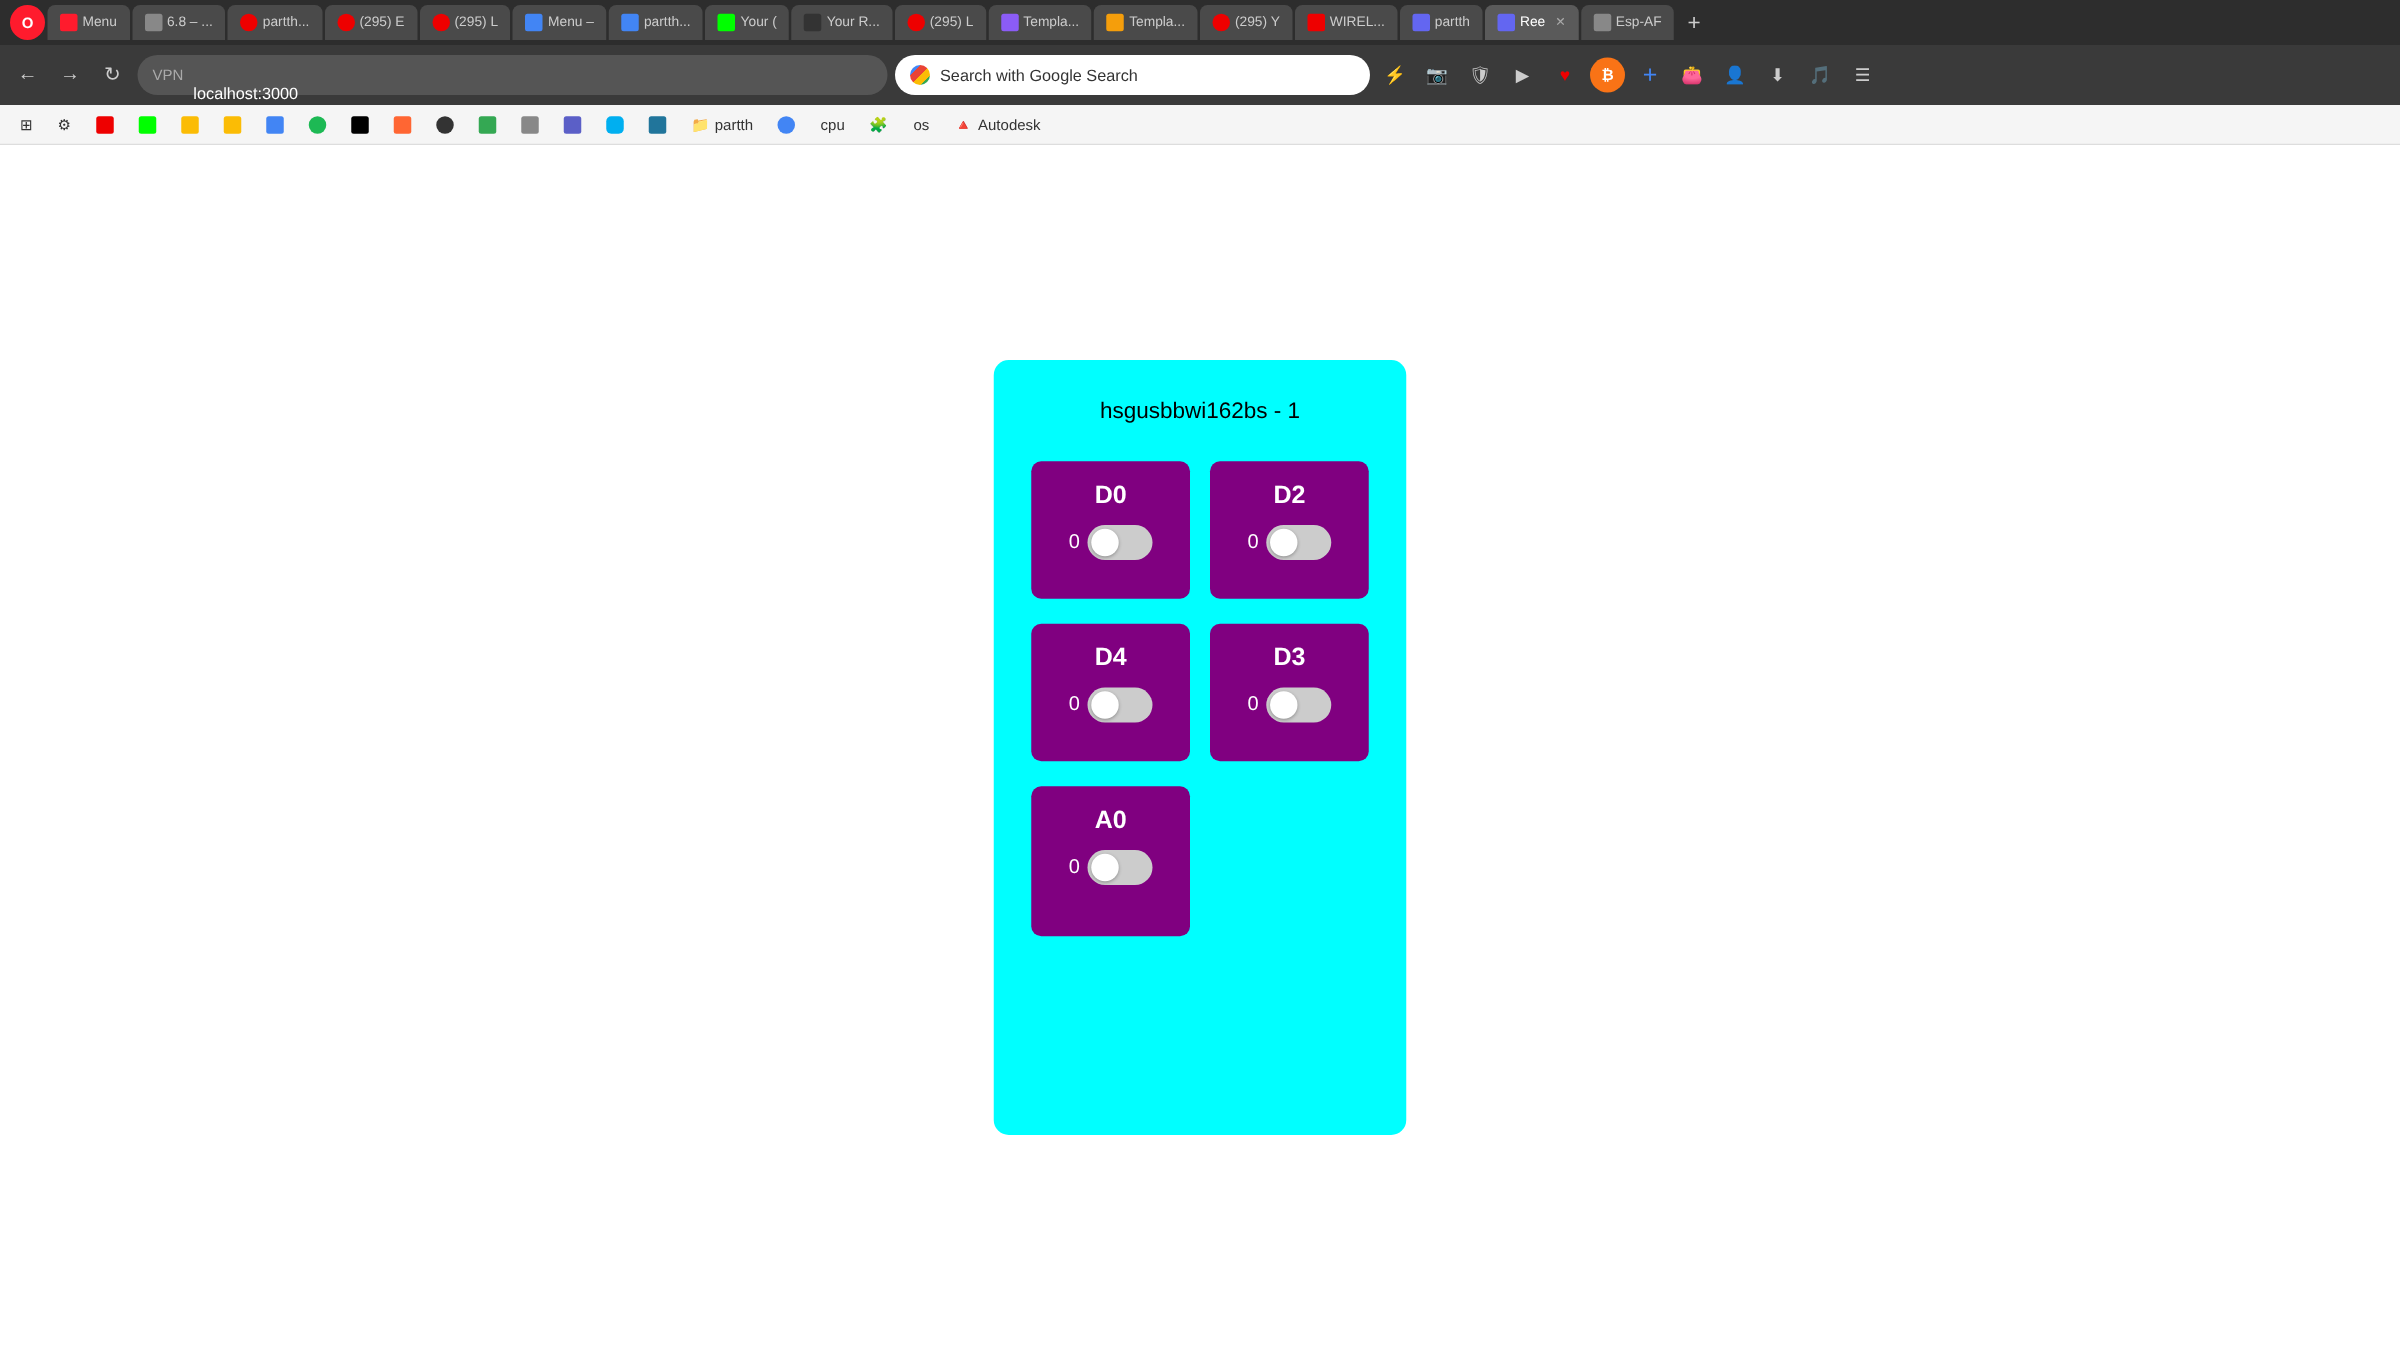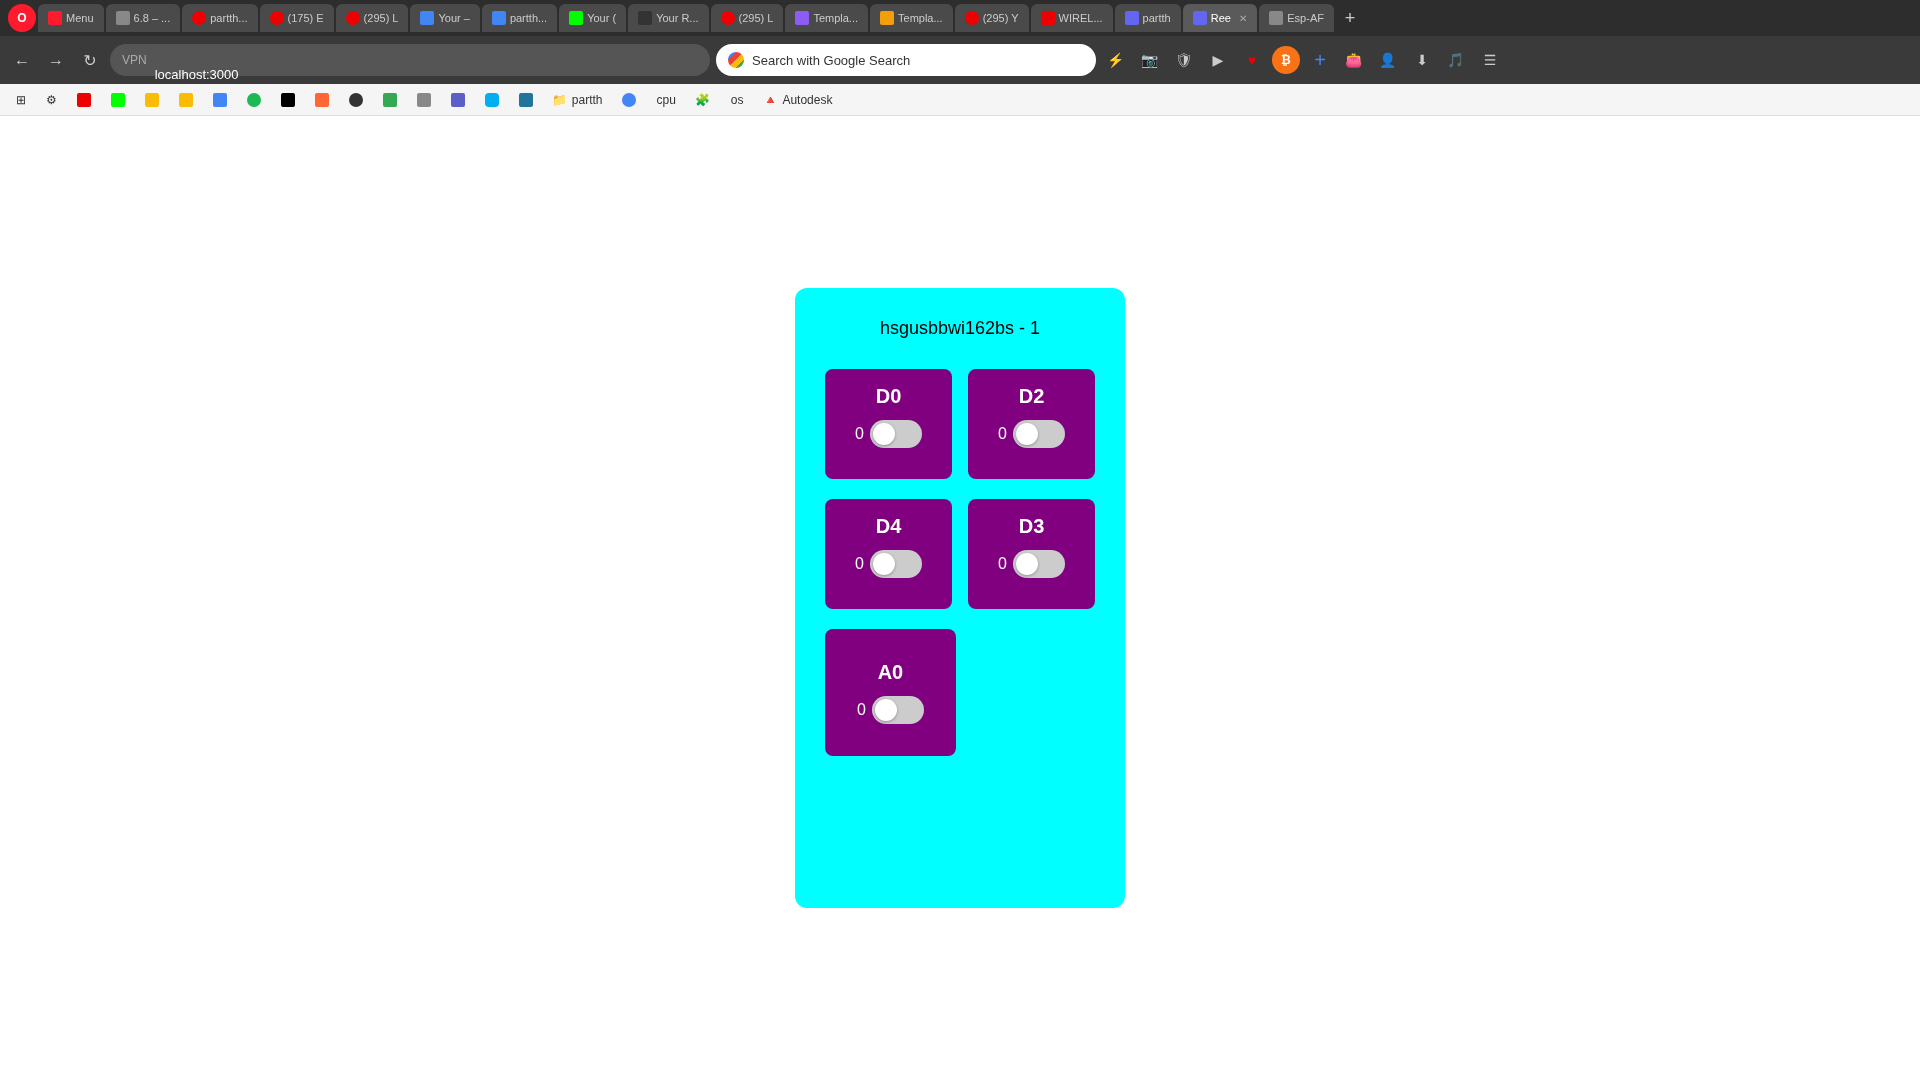--- a/index.html
+++ b/index.html
@@ -311,21 +311,21 @@
     .single-card-row {
       display: grid;
       grid-template-columns: 1fr 1fr;
       gap: 16px;
       width: 100%;
     }
 
     .device-card-single {
       background: #800080;
       border-radius: 8px;
-      padding: 32px;
+      padding: 16px;
       display: flex;
       flex-direction: column;
       align-items: center;
       gap: 12px;
       min-height: 120px;
     }
   </style>
 </head>
 <body>
 
@@ -341,29 +341,29 @@
     <div class="tab">
       <span class="tab-favicon" style="background:#888;"></span>
       <span>6.8 – ...</span>
     </div>
     <div class="tab">
       <span class="tab-favicon" style="background:#e00;border-radius:50%;"></span>
       <span>partth...</span>
     </div>
     <div class="tab">
       <span class="tab-favicon" style="background:#e00;border-radius:50%;"></span>
-      <span>(175) E</span>
+      <span>(295) E</span>
     </div>
     <div class="tab">
       <span class="tab-favicon" style="background:#e00;border-radius:50%;"></span>
       <span>(295) L</span>
     </div>
     <div class="tab">
       <span class="tab-favicon" style="background:#4285f4;"></span>
-      <span>Your –</span>
+      <span>Menu –</span>
     </div>
     <div class="tab">
       <span class="tab-favicon" style="background:#4285f4;"></span>
       <span>partth...</span>
     </div>
     <div class="tab">
       <span class="tab-favicon" style="background:#0f0;"></span>
       <span>Your (</span>
     </div>
     <div class="tab">

